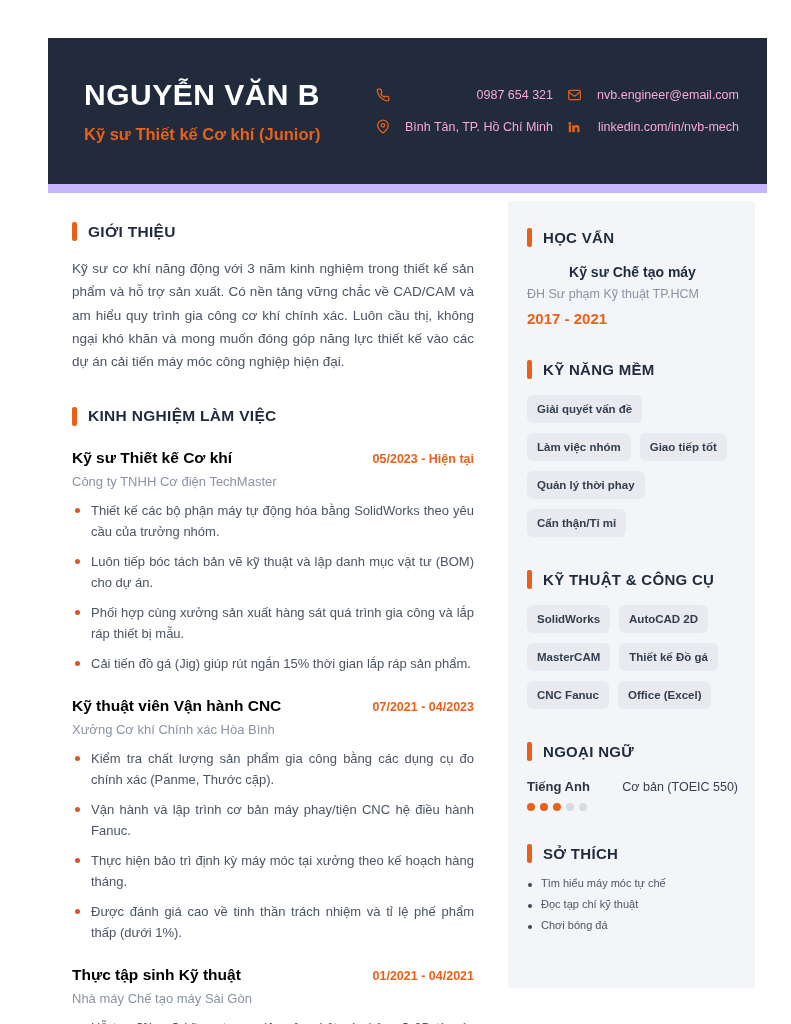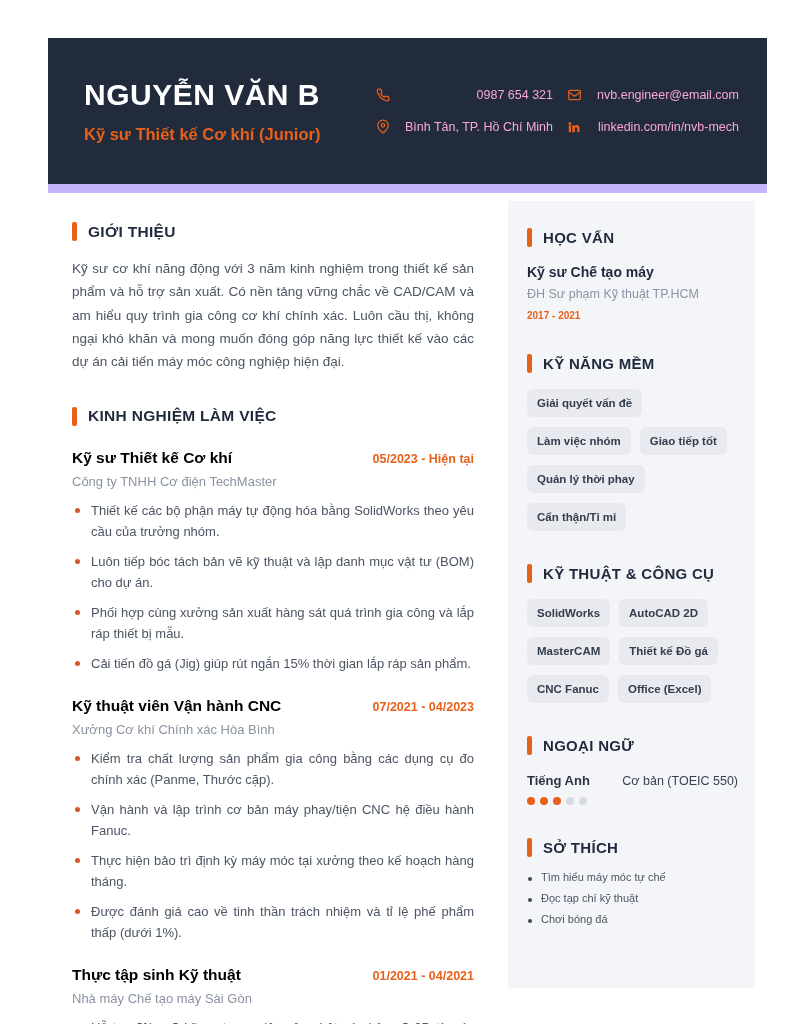--- a/index.html
+++ b/index.html
@@ -52,23 +52,23 @@
     position:relative; padding-left:19px; margin-bottom:9px;
     font-size:13px; line-height:1.62; color:#4B5563; text-align:justify;
   }
   .job-bullets li::before {
     content:""; position:absolute; left:3px; top:8px;
     width:5px; height:5px; border-radius:50%; background:#D9542B;
   }
 
   
   .side-section { margin-bottom:33px; }
-  .edu-degree { margin-top:17px; font-size:14px; font-weight:bold; color:#1F2A3C; }
+  .edu-degree { margin-top:17px; font-size:14px; font-weight:bold; color:#1F2A3C;text-align:center; }
   .edu-school { margin-top:7px; font-size:12.5px; color:#8A93A3; }
-  .edu-years { margin-top:9px; font-size:10px; font-weight:bold; color:#E8611A; }
+  .edu-years { margin-top:9px; font-size:15px; font-weight:bold; color:#E8611A; }
 
   .tags { display:flex; flex-wrap:wrap; gap:10px 9px; margin-top:16px; }
   .tag {
     background:#E8EAEF; color:#333D4D; font-size:11.5px; font-weight:bold;
     padding:8px 10px; border-radius:6px; white-space:nowrap;
   }
 
   .lang-row { margin-top:18px; display:flex; justify-content:space-between; align-items:baseline; }
   .lang-name { font-size:13px; font-weight:bold; color:#2A3442; }
   .lang-level { font-size:12.5px; color:#374151; }

